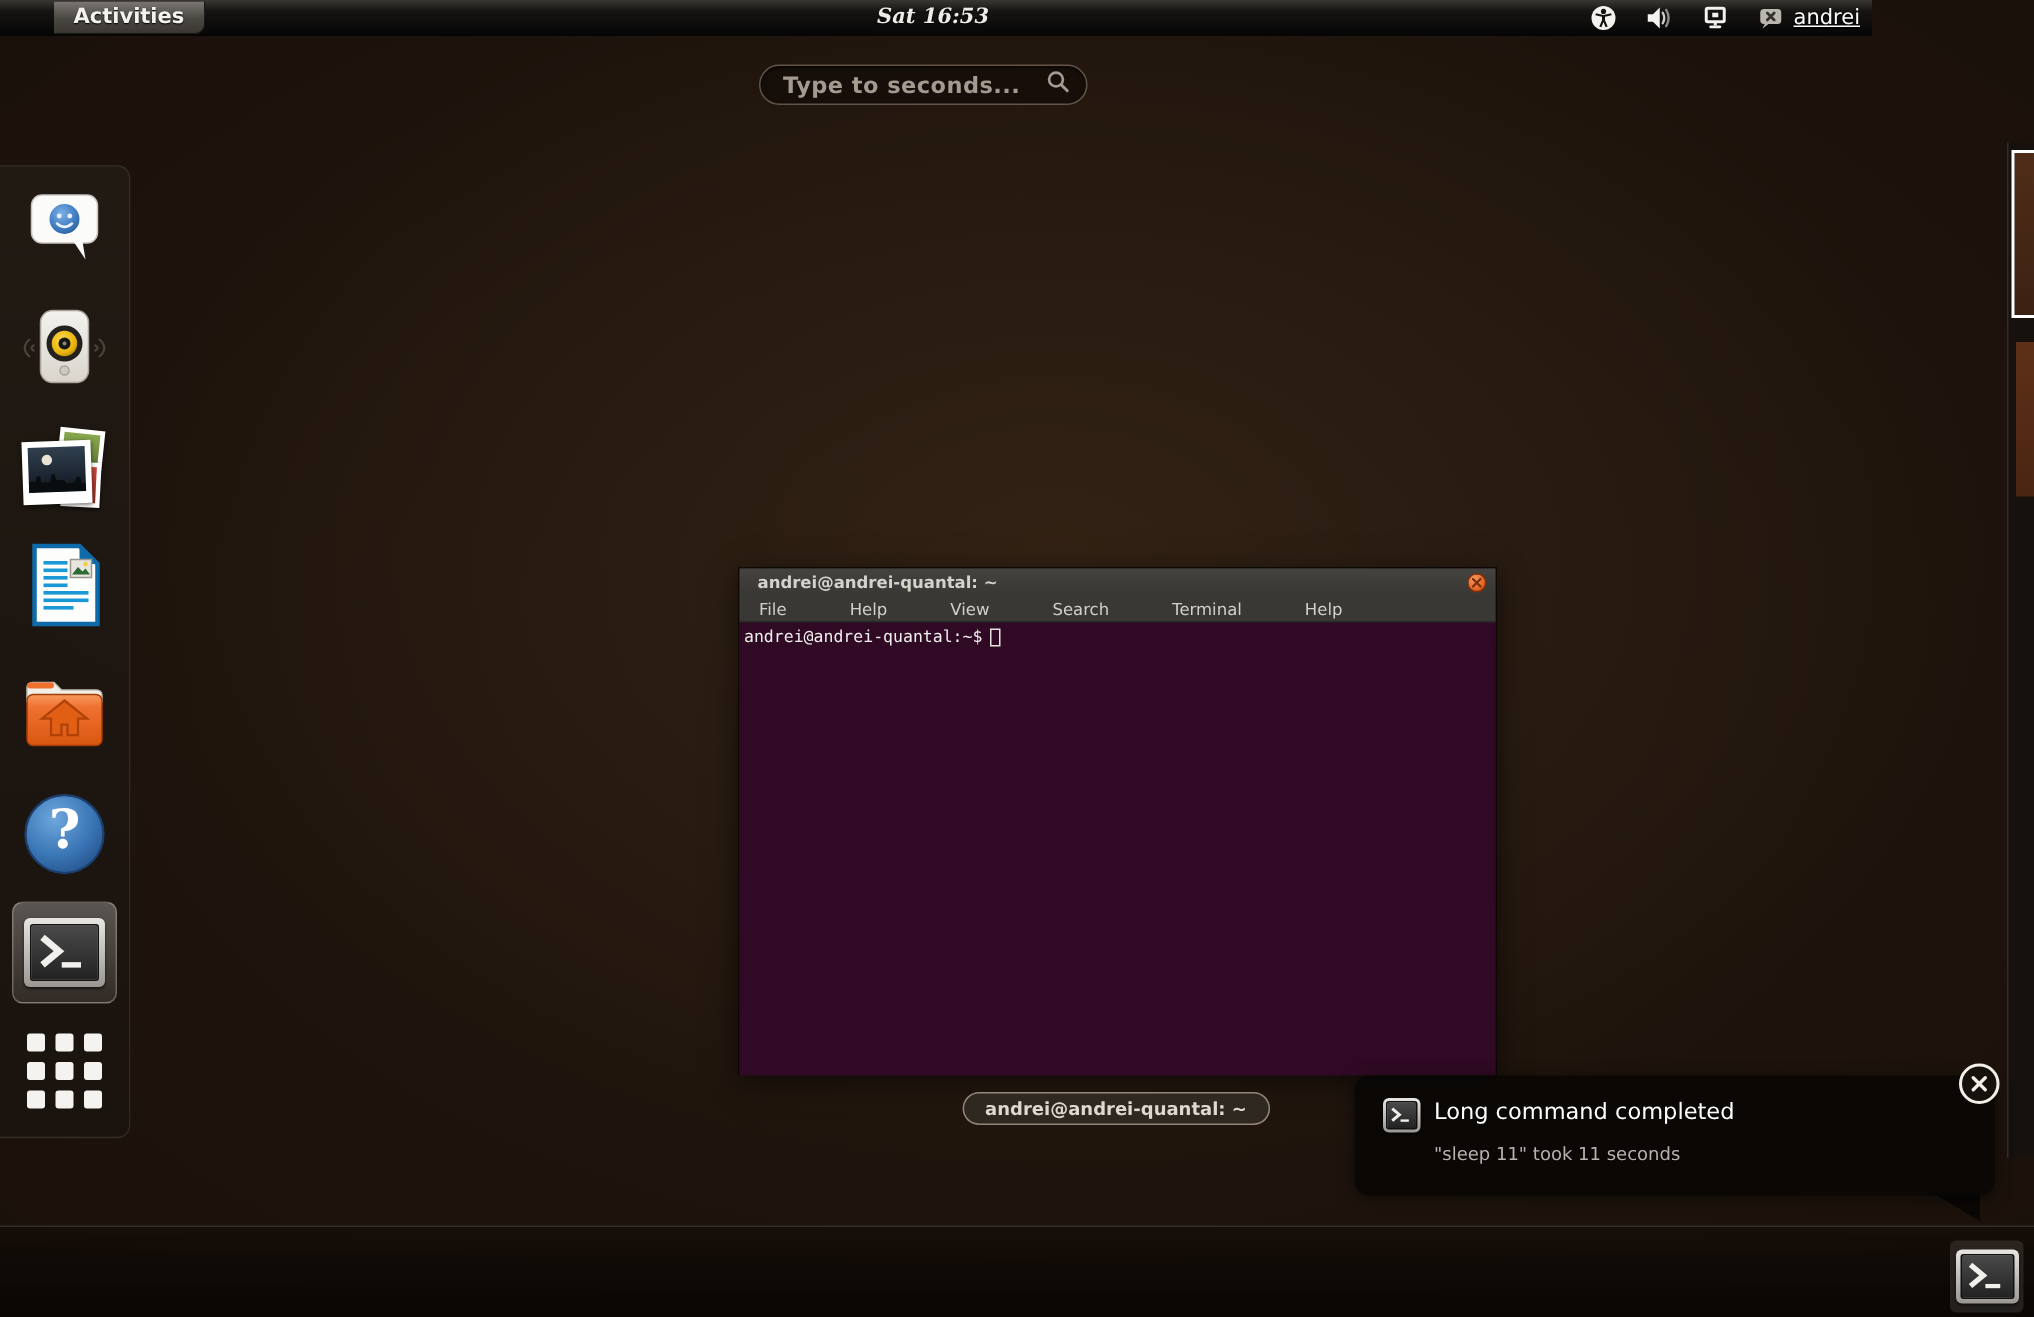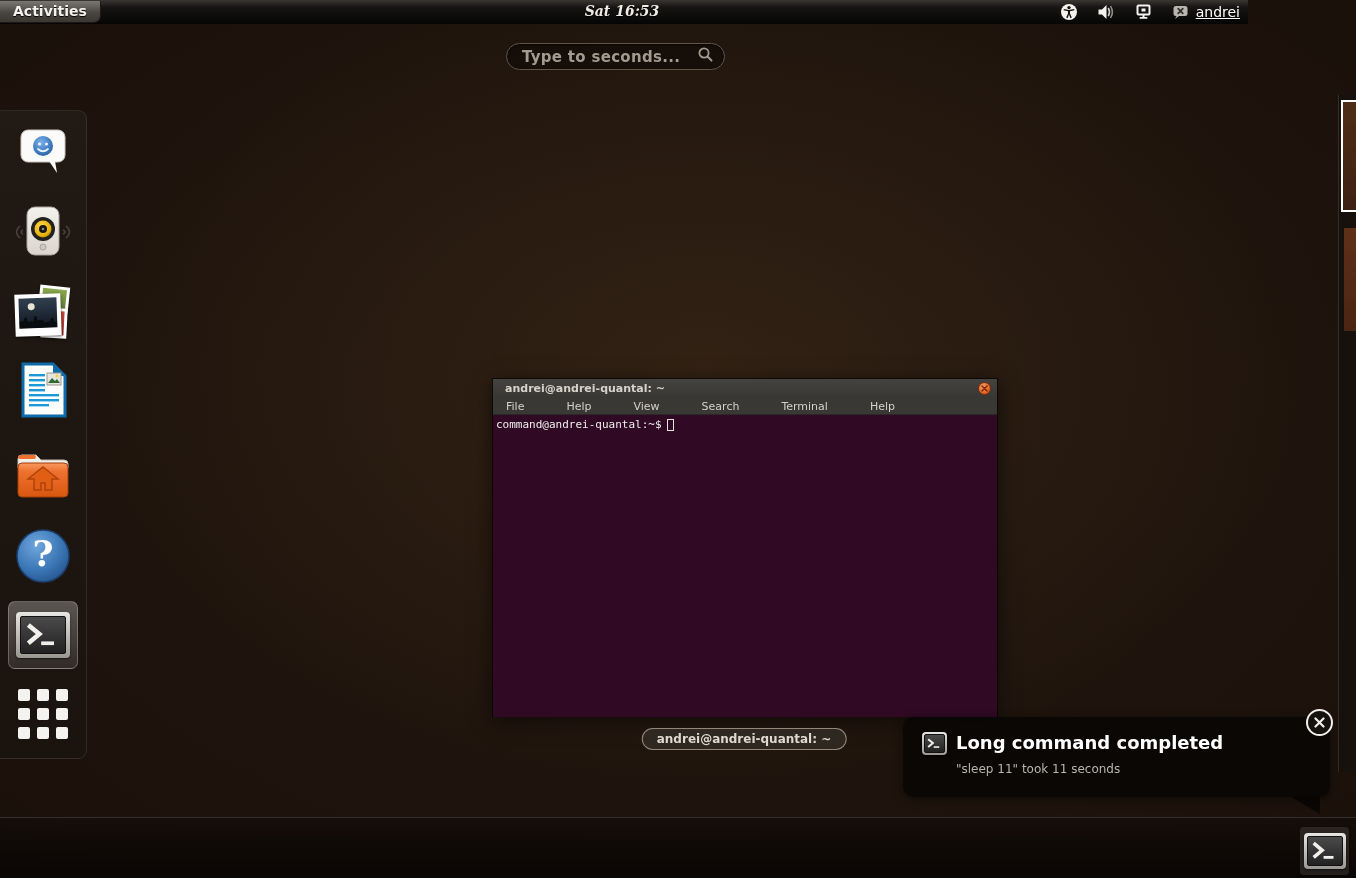--- a/index.html
+++ b/index.html
@@ -8,21 +8,21 @@
     position:relative; width:1356px; height:878px; overflow:hidden;
     font-family:"DejaVu Sans","Liberation Sans",sans-serif;
     background:
       radial-gradient(ellipse 900px 600px at 52% 42%, rgba(62,42,24,0.55) 0%, rgba(0,0,0,0) 70%),
       radial-gradient(ellipse 1400px 900px at 50% 50%, #241810 0%, #1c120b 60%, #120b06 100%);
   }
   
   #topbar {
     position:absolute; left:0; top:0; width:1248px; height:24px;
     background:linear-gradient(#3a3733 0%, #171513 30%, #050505 100%);
-    display:flex; align-items:center; z-index:50;
+    display:flex; align-items:center; z-index:50;padding-left:36px;
   }
   #activities-btn {
     height:22px; margin:1px 0 1px 0; padding:2px 13px;
     background:linear-gradient(#7a7671 0%, #4a4742 55%, #3a3733 100%);
     border-radius:0 0 7px 0; border:1px solid #1b1917; border-top:none; border-left:none;
     color:#f4f2ef; font-size:14px; font-weight:bold; text-shadow:0 1px 1px #000; cursor:pointer;
   }
   #clock {
     position:absolute; left:0; right:4px; text-align:center; top:3px;
     color:#efece7; font-size:14px; font-weight:bold; font-style:italic;
@@ -115,21 +115,21 @@
     padding:3px 14px; color:#ddd8d0; font-size:12px; font-weight:bold; white-space:nowrap;
   }
   
   #toast {
     position:absolute; left:903px; top:717px; width:427px; height:80px;
     background:rgba(9,7,5,0.96); border-radius:10px; box-shadow:0 2px 10px rgba(0,0,0,0.5);
   }
   #toast-tail { position:absolute; left:1288px; top:795px; width:0; height:0;
     border-top:19px solid rgba(9,7,5,0.96); border-left:32px solid transparent; }
   #toast-icon { position:absolute; left:19px; top:15px; width:25px; height:23px; }
-  #toast-title { position:absolute; left:53px; top:15px; color:#ffffff; font-size:18px; font-weight:bold; }
+  #toast-title { position:absolute; left:53px; top:15px; color:#ffffff; font-size:15px; font-weight:normal; }
   #toast-body { position:absolute; left:53px; top:45px; color:#b7b3ae; font-size:12px; }
   #toast-close {
     position:absolute; left:1306px; top:709px; width:27px; height:27px; border-radius:50%;
     background:#15110d; border:2px solid #f2efe9; display:flex; align-items:center; justify-content:center;
     cursor:pointer; z-index:60;
   }
   
   #bottom-strip {
     position:absolute; left:0; top:817px; width:1356px; height:61px;
     background:linear-gradient(rgba(20,13,8,0.85), rgba(8,5,3,0.95));
@@ -353,21 +353,21 @@
       </span>
     </div>
     <div id="term-menubar">
       <span class="menu-item">File</span>
       <span class="menu-item">Help</span>
       <span class="menu-item">View</span>
       <span class="menu-item">Search</span>
       <span class="menu-item">Terminal</span>
       <span class="menu-item">Help</span>
     </div>
-    <div id="term-body"><div><span>command@andrei-quantal:~$</span><span id="cursor"></span></div></div>
+    <div id="term-body"><div><span>andrei@andrei-quantal:~$</span><span id="cursor"></span></div></div>
   </div>
 
   <div id="window-caption">andrei@andrei-quantal: ~</div>
 
   <div id="toast-tail"></div>
   <div id="toast">
     <span id="toast-icon" class="term-icon" style="padding:2px;">
       <div class="term-screen">
           <svg viewBox="0 0 48 38">
             <path d="M8 8 L20 18 L8 28" stroke="#f2f0ec" stroke-width="5" fill="none"></path>

